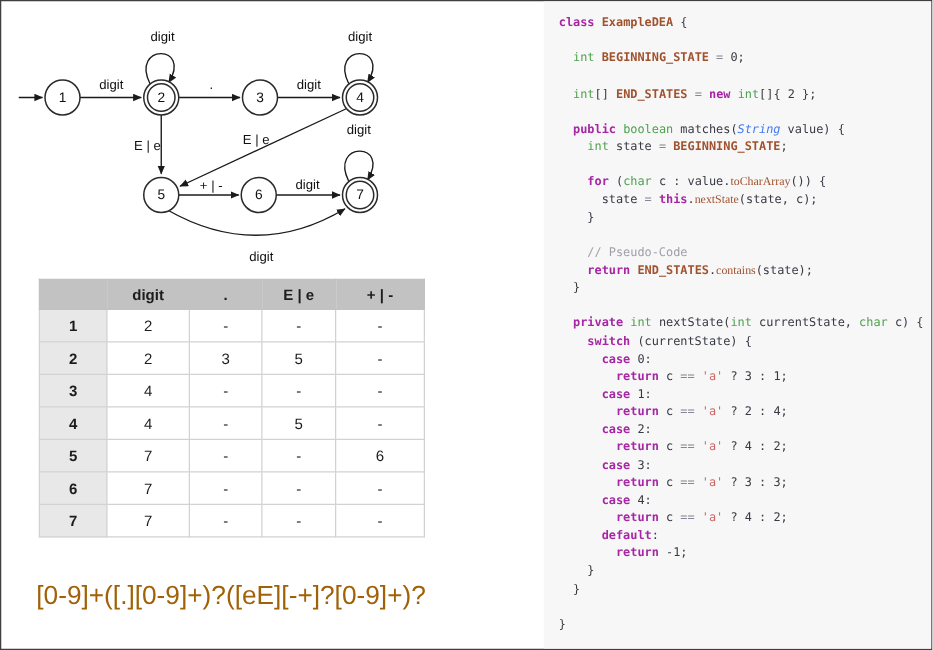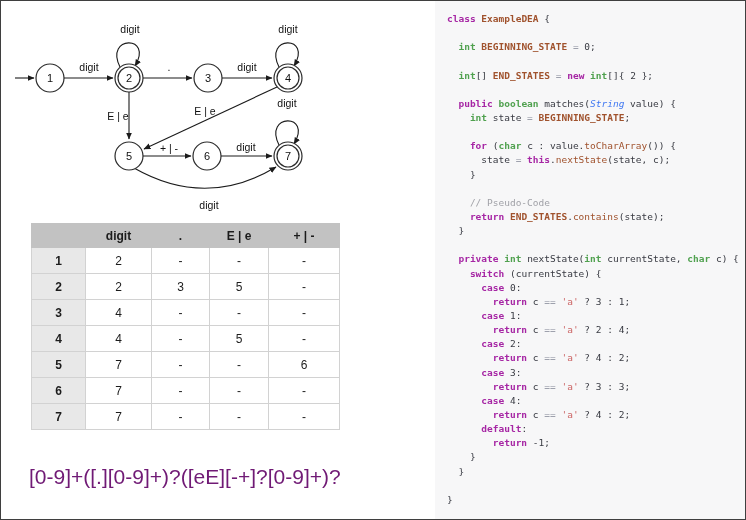--- a/index.html
+++ b/index.html
@@ -17,35 +17,35 @@
   
   #dfa-table{position:absolute;left:30px;top:222px;border-collapse:collapse;
              font-family:"Liberation Sans",sans-serif;font-size:12px;color:#1c1c1c;
              table-layout:fixed;}
   #dfa-table th,#dfa-table td{text-align:center;vertical-align:middle;padding:0;}
   #dfa-table thead th{background:#c2c2c2;border:1px solid #c2c2c2;height:23px;font-weight:bold;}
   #dfa-table tbody th{background:#e8e8e8;border:1px solid #d2d2d2;height:25px;font-weight:bold;}
   #dfa-table tbody td{background:#ffffff;border:1px solid #d2d2d2;height:25px;font-weight:normal;}
 
   
-  .regex{position:absolute;left:28px;top:464px;font-size:21px;color:#701a75;
+  .regex{position:absolute;left:28px;top:464px;font-size:21px;color:#a16207;
          font-family:"Liberation Sans",sans-serif;white-space:nowrap;}
 
   
   .code-panel{position:absolute;left:434px;top:0;right:0;bottom:0;background:#f7f7f8;
               box-sizing:border-box;padding:11px 0 1px 12px;overflow:hidden;}
   .code-panel pre{margin:0;font:9.5px/14.15px "DejaVu Sans Mono",monospace;color:#383a42;}
   .code-line{white-space:pre;height:14.15px;}
   .tk-pl {color:#383a42;}
   .tk-num{color:#383a42;}
   .tk-kw {color:#a626a4;font-weight:bold;}
-  .tk-ty {color:#50a14f;font-weight:bold;}
+  .tk-ty {color:#50a14f;font-weight:normal;}
   .tk-cst{color:#a0522d;font-weight:bold;text-align:center;}
   .tk-cls{color:#a0522d;font-weight:bold;}
-  .tk-mth{color:#a0522d;}
+  .tk-mth{color:#a0522d;font-family:Liberation Serif, serif;}
   .tk-styp{color:#4078f2;font-style:italic;}
   .tk-str{color:#cc6666;}
   .tk-op {color:#848896;}
   .tk-cmt{color:#a0a1a7;}
 </style>
 </head>
 <body>
 
 <div class="page">
 

